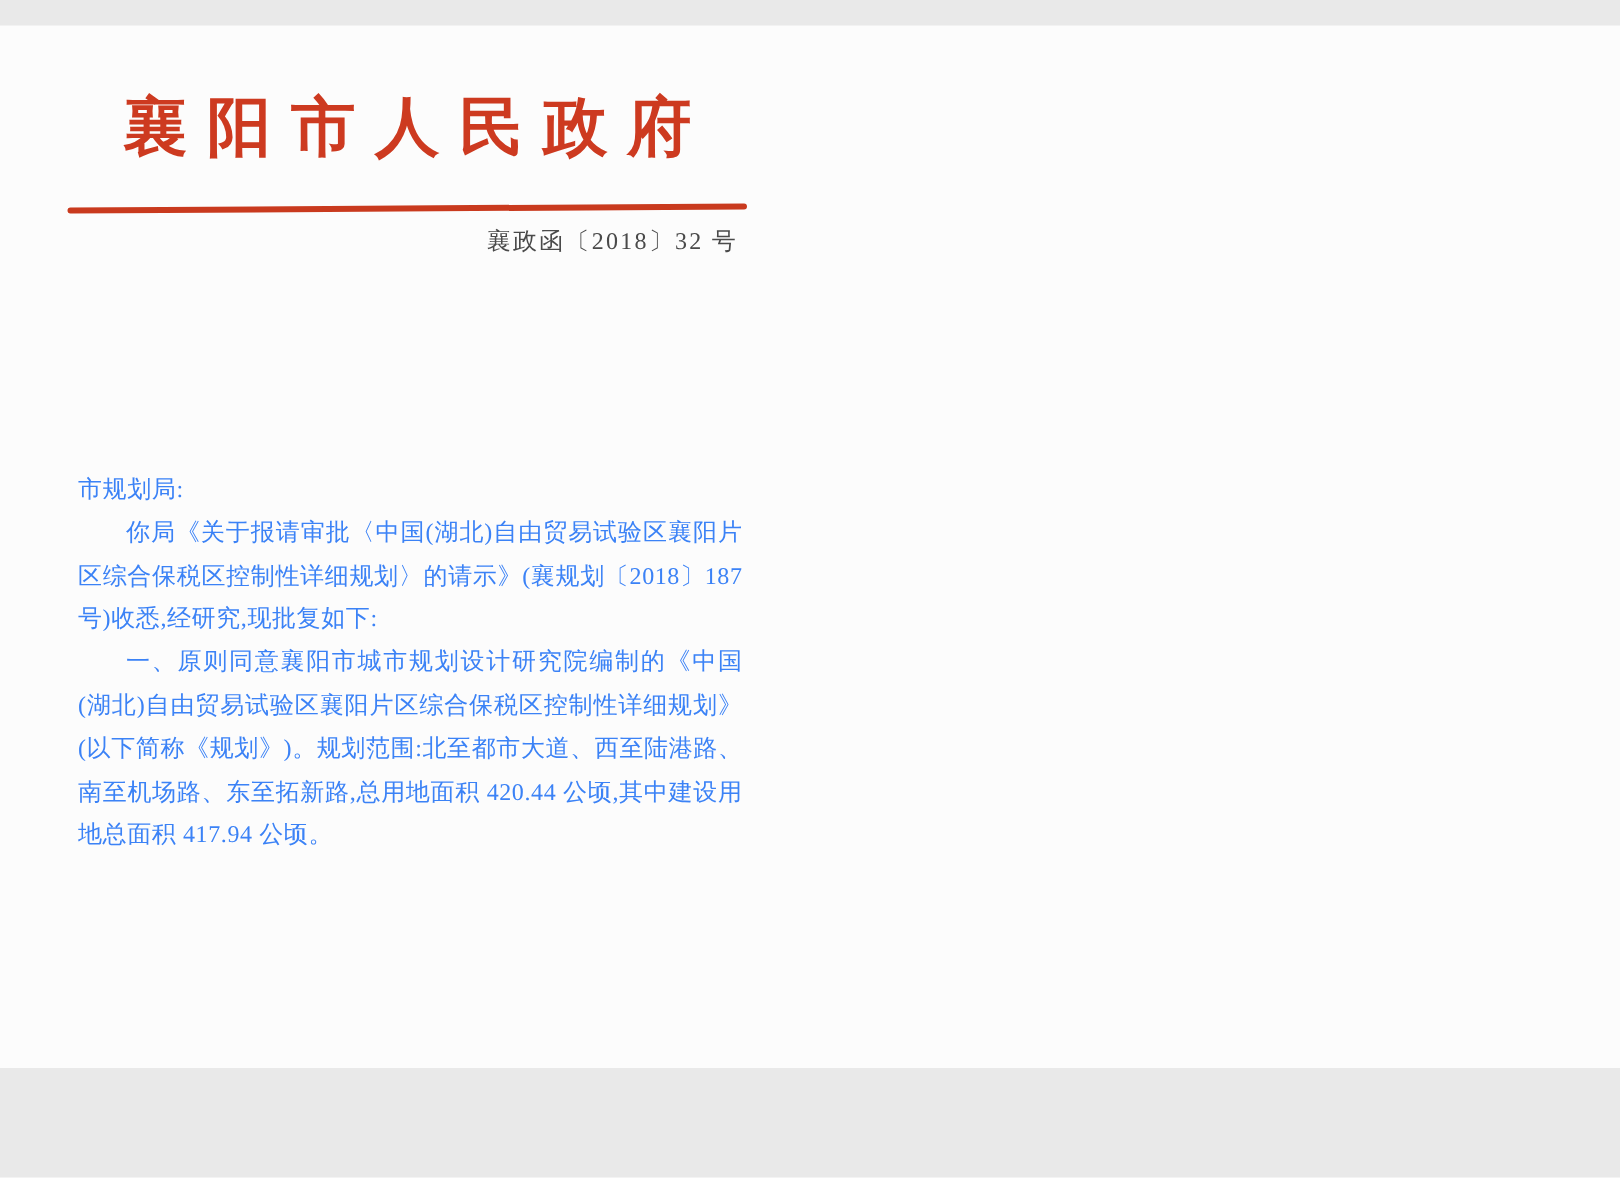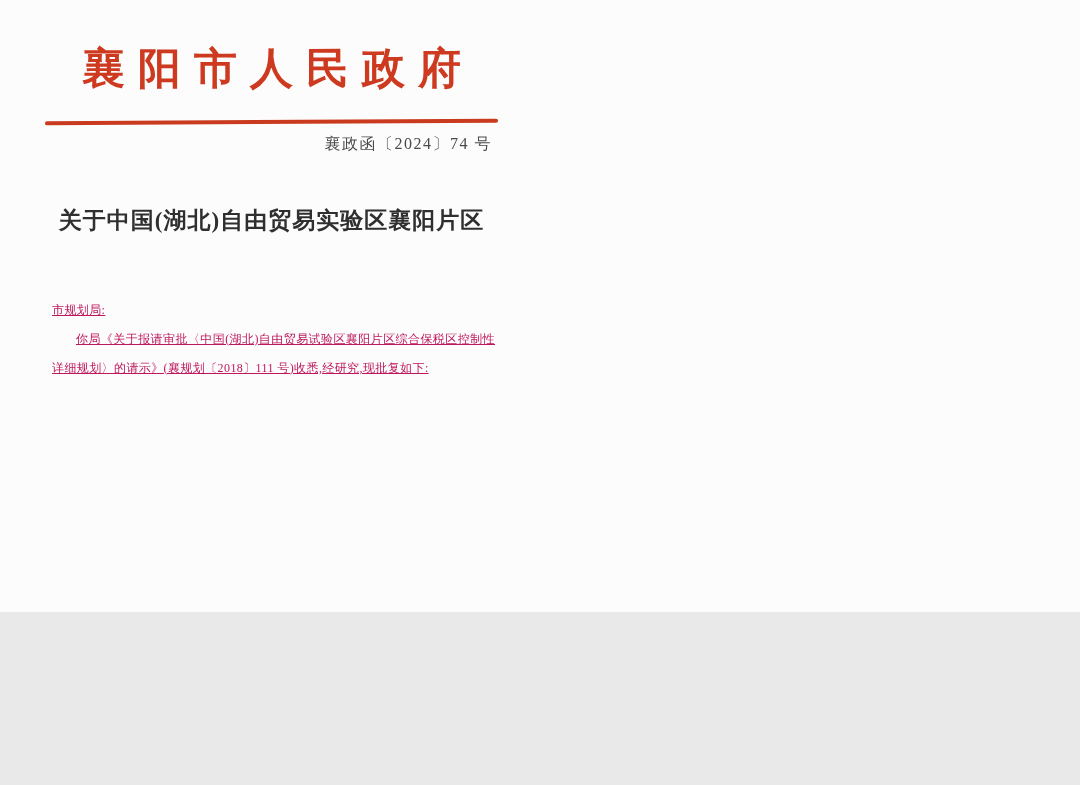--- a/index.html
+++ b/index.html
@@ -1,18 +1,18 @@
 <!DOCTYPE html>
 <html><head>
 <meta charset="utf-8">
 <style>
   * { margin:0; padding:0; box-sizing:border-box; }
   html,body { background:#e9e9e9; }
   .canvas {
-    position:relative; width:1080px; height:612px; margin:0 auto;
+    position:relative; width:1080px; height:695px; margin:17px auto;
     background:#fcfcfc; overflow:hidden;
     font-family:"Liberation Serif","DejaVu Serif",serif;
     color:#3a3a3a;
   }
   .page { position:absolute; top:0; height:785px; }
   .page-left  { left:0;   width:540px; }
   .page-right { left:540px; width:540px; }
 
   
   .gov-header {
@@ -28,46 +28,46 @@
   .doc-number {
     position:absolute; left:45px; top:134px; width:447px;
     text-align:right; font-size:16px; letter-spacing:1.5px; color:#4a4a4a;
   }
   .doc-title {
     position:absolute; left:45px; top:200px; width:453px;
     text-align:center; font-size:23px; font-weight:bold;
     color:#2f2f2f; line-height:41px; letter-spacing:1px;
   }
   .body-text {
-    position:absolute; font-size:12px; line-height:28.8px;
-    letter-spacing:0.4px; color:#be185d; text-align:justify;text-decoration:underline;
+    position:absolute; font-size:16px; line-height:28.8px;
+    letter-spacing:0.4px; color:#3b82f6; text-align:justify;
   }
   .left-body  { left:52px;  top:296px; width:443px; }
   .body-text p { margin:0; }
   .body-text p.para { text-indent:2em; }
   .page-edge-line {
     position:absolute; left:46px; top:730px; width:446px; height:3px;
     background:#bf7a62; border-radius:2px; transform:rotate(-0.8deg); opacity:.85;
   }
 </style>
 </head>
 <body>
 
 <div class="canvas">
 
   <section class="page page-left">
     <h1 class="gov-header">襄阳市人民政府</h1>
     <div class="red-rule"></div>
-    <div class="doc-number">襄政函〔2024〕74 号</div>
+    <div class="doc-number">襄政函〔2018〕32 号</div>
     <div class="doc-title">
-      <div>关于中国(湖北)自由贸易实验区襄阳片区</div>
     </div>
     <div class="body-text left-body">
       <p>市规划局:</p>
-      <p class="para">你局《关于报请审批〈中国(湖北)自由贸易试验区襄阳片区综合保税区控制性详细规划〉的请示》(襄规划〔2018〕111 号)收悉,经研究,现批复如下:</p>
+      <p class="para">你局《关于报请审批〈中国(湖北)自由贸易试验区襄阳片区综合保税区控制性详细规划〉的请示》(襄规划〔2018〕187 号)收悉,经研究,现批复如下:</p>
+      <p class="para">一、原则同意襄阳市城市规划设计研究院编制的《中国(湖北)自由贸易试验区襄阳片区综合保税区控制性详细规划》(以下简称《规划》)。规划范围:北至都市大道、西至陆港路、南至机场路、东至拓新路,总用地面积 420.44 公顷,其中建设用地总面积 417.94 公顷。</p>
     </div>
     <div class="page-edge-line"></div>
   </section>
 
   <section class="page page-right">
     
 
     
 
     

